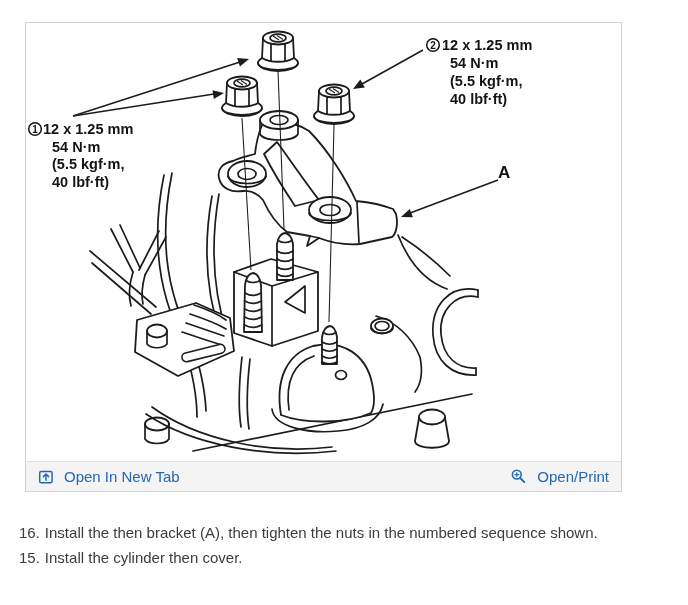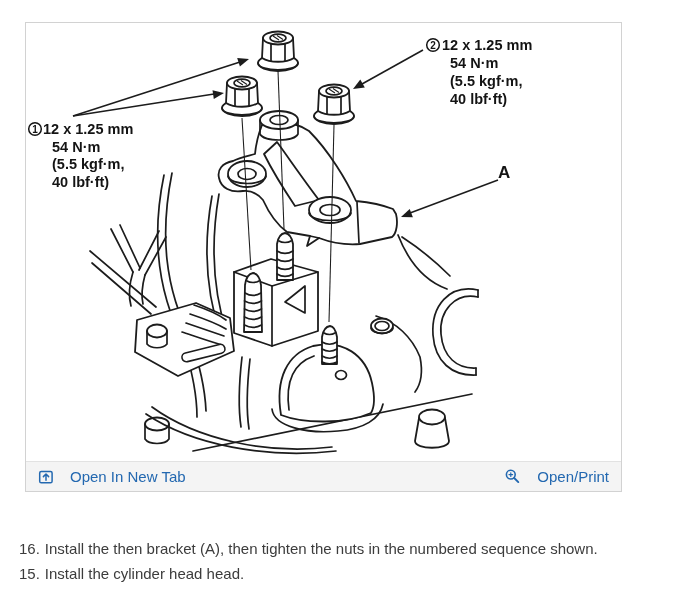--- a/index.html
+++ b/index.html
@@ -4,23 +4,23 @@
 <style>
   html,body{margin:0;padding:0;}
   body{width:688px;height:605px;background:#ffffff;font-family:"Liberation Sans",sans-serif;overflow:hidden;}
   .page{position:relative;width:688px;height:605px;background:#ffffff;}
   .viewer-panel{position:absolute;left:25px;top:22px;width:597px;height:470px;box-sizing:border-box;
     border:1px solid #d2d2d2;background:#ffffff;}
   .image-area{width:595px;height:438px;background:#ffffff;}
   .image-area svg{display:block;}
   .viewer-footer{height:30px;background:#f4f4f4;border-top:1px solid #e2e2e2;display:flex;
     align-items:center;justify-content:space-between;padding:0 12px;box-sizing:border-box;}
-  .link{display:flex;align-items:center;gap:16px;color:#2368b0;font-size:15px;text-decoration:none;cursor:pointer;justify-content:center;}
+  .link{display:flex;align-items:center;gap:10px;color:#2368b0;font-size:15px;text-decoration:none;cursor:pointer;justify-content:center;}
   .link svg{flex:0 0 auto;}
-  .steps{position:absolute;left:19px;top:536px;width:650px;color:#3c3c3c;font-size:15px;line-height:25px;}
+  .steps{position:absolute;left:19px;top:520px;width:650px;color:#3c3c3c;font-size:15px;line-height:25px;}
   .step{display:flex;}
   .step-num{margin-right:5px;white-space:nowrap;}
   
   svg text{font-family:"Liberation Sans",sans-serif;font-weight:bold;fill:#141414;}
   .ink{stroke:#1c1c1c;fill:none;stroke-width:1.7;stroke-linecap:round;stroke-linejoin:round;}
   .inkw{stroke:#1c1c1c;fill:#ffffff;stroke-width:1.8;stroke-linecap:round;stroke-linejoin:round;}
   .thin{stroke:#1c1c1c;fill:none;stroke-width:1.05;}
   .arrow{stroke:#1c1c1c;fill:none;stroke-width:1.6;}
   .ahead{fill:#1c1c1c;stroke:none;}
 </style>
@@ -201,17 +201,17 @@
     </div>
   </div>
 
   <div class="steps">
     <div class="step">
       <span class="step-num">16.</span>
       <span class="step-text">Install the then bracket (A), then tighten the nuts in the numbered sequence shown.</span>
     </div>
     <div class="step">
       <span class="step-num">15.</span>
-      <span class="step-text">Install the cylinder head head.</span>
+      <span class="step-text">Install the cylinder then cover.</span>
     </div>
   </div>
 
 </div>
 
 </body></html>

